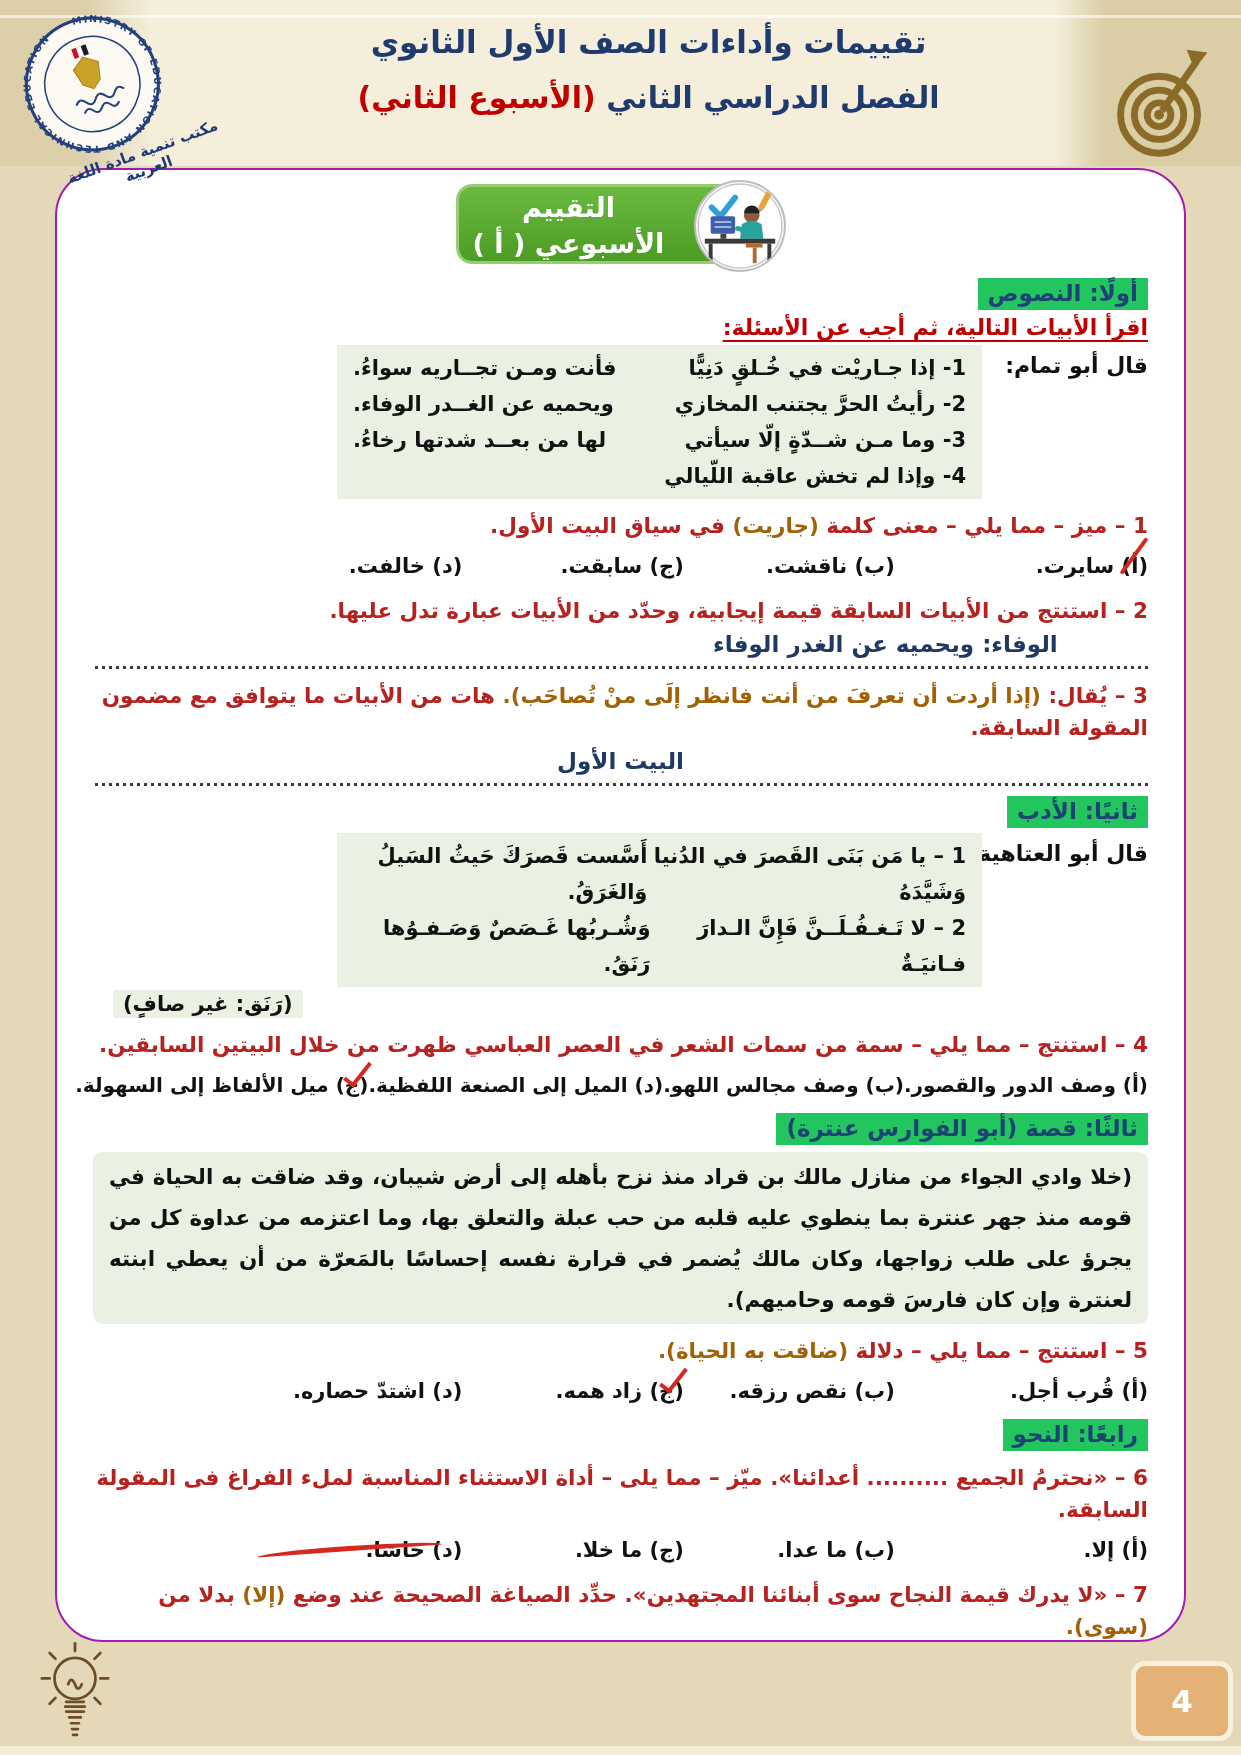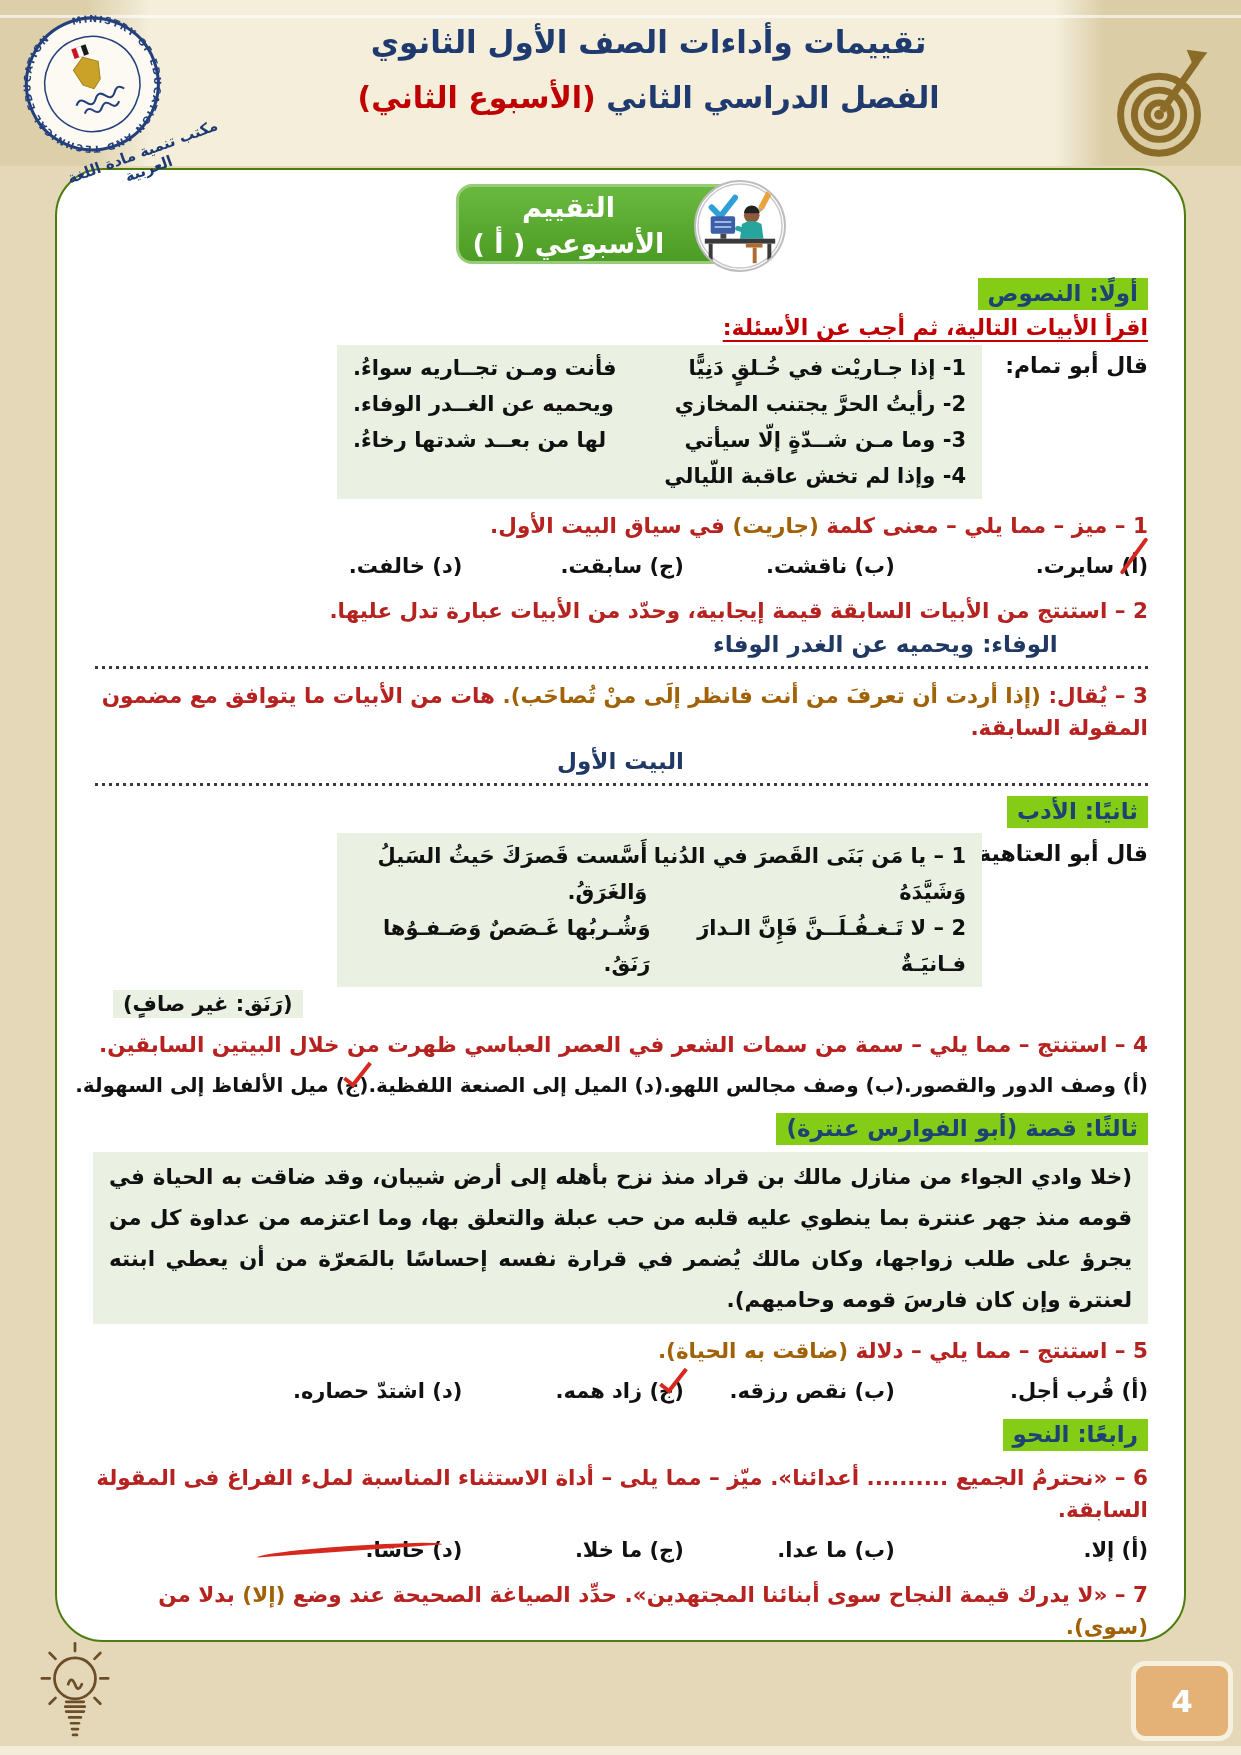--- a/index.html
+++ b/index.html
@@ -19,42 +19,42 @@
   .logo { position:absolute; top:2px; left:22px; width:180px; height:190px; transform:rotate(-20deg); z-index:3; }
   .logo-arc { width:200px; text-align:center; margin-top:-8px; font-size:15px; font-weight:bold; color:#1d3a75; }
   .titles { position:absolute; top:24px; left:240px; right:184px; text-align:center; direction:rtl; }
   .t1 { color:#1e3a6e; font-size:31px; font-weight:bold; letter-spacing:0; }
   .t2 { margin-top:20px; color:#1e3a6e; font-size:30px; font-weight:bold; }
   .t2 .accent { color:#c00000; }
   .target { position:absolute; top:22px; right:28px; }
   
   .card {
     position:absolute; top:168px; left:55px; width:1131px; height:1474px;
-    background:#ffffff; border:2px solid #4d7c0f; border-radius:48px;
+    background:#ffffff; border:2px solid #a21caf; border-radius:48px;
     padding:10px 36px 0 36px; direction:rtl; overflow:hidden; z-index:2;
   }
   
   .badge-row { display:flex; justify-content:center; height:88px; }
   .badge { position:relative; width:330px; height:88px; }
   .badge-rect {
     position:absolute; left:0; top:4px; width:286px; height:80px;
     background:linear-gradient(180deg,#6ab93f,#4c9c25);
     border:3px solid #97cc78; border-radius:16px; color:#fff;
     text-align:center; padding:3px 70px 0 10px; line-height:36px;
   }
   .badge-rect .b1 { font-size:27px; font-weight:bold; }
   .badge-rect .b2 { font-size:27px; font-weight:bold; }
   .badge-circle {
     position:absolute; right:0; top:0; width:92px; height:92px; border-radius:50%;
     background:#fff; border:2px solid #bdbdbd; overflow:hidden; z-index:2;
   }
   
   .secwrap { margin-top:10px; }
   .sec {
-    display:inline-block; background:#84cc16; color:#1c4373;
+    display:inline-block; background:#22c55e; color:#1c4373;
     font-size:23px; font-weight:bold; padding:2px 10px 4px 10px;
   }
   .instr {
     margin-top:5px; color:#c00000; font-size:22px; font-weight:bold;
     text-decoration:underline; text-underline-offset:5px;
   }
   
   .poemwrap { display:flex; gap:16px; margin-top:5px; align-items:flex-start; }
   .poet { width:150px; font-size:22px; font-weight:bold; color:#111; padding-top:8px; white-space:nowrap; }
   .poem { width:645px; background:#eaf1e3; padding:5px 16px; }
@@ -78,21 +78,21 @@
   .ans { color:#1f3864; font-size:23px; font-weight:bold; line-height:34px; }
   .ans-left { text-align:left; padding-left:620px; white-space:nowrap; direction:rtl; }
   .ans-center { text-align:center; }
   .dots {
     height:7px; margin-top:1px;
     background-image:radial-gradient(circle,#3a3a3a 1.6px,transparent 1.9px);
     background-size:7px 7px; background-repeat:repeat-x; background-position:0 2px;
   }
   .story {
     margin-top:7px; background:#eaf1e3; padding:4px 16px; color:#111;
-    font-size:21.5px; font-weight:bold; line-height:41px; text-align:justify;
+    font-size:21.5px; font-weight:bold; line-height:41px; text-align:justify;border-radius:9px;
   }
   
   .bulb { position:absolute; left:36px; bottom:-2px; z-index:1; }
   .pagenum {
     position:absolute; right:8px; bottom:14px; width:102px; height:80px;
     background:#e4b276; border:5px solid #f6f0de; border-radius:14px;
     display:flex; align-items:center; justify-content:center;
     color:#fff; font-size:31px; font-weight:bold; z-index:3;
   }
   .bottomline { position:absolute; left:0; right:0; bottom:0; height:9px; background:#f2ecd9; }

